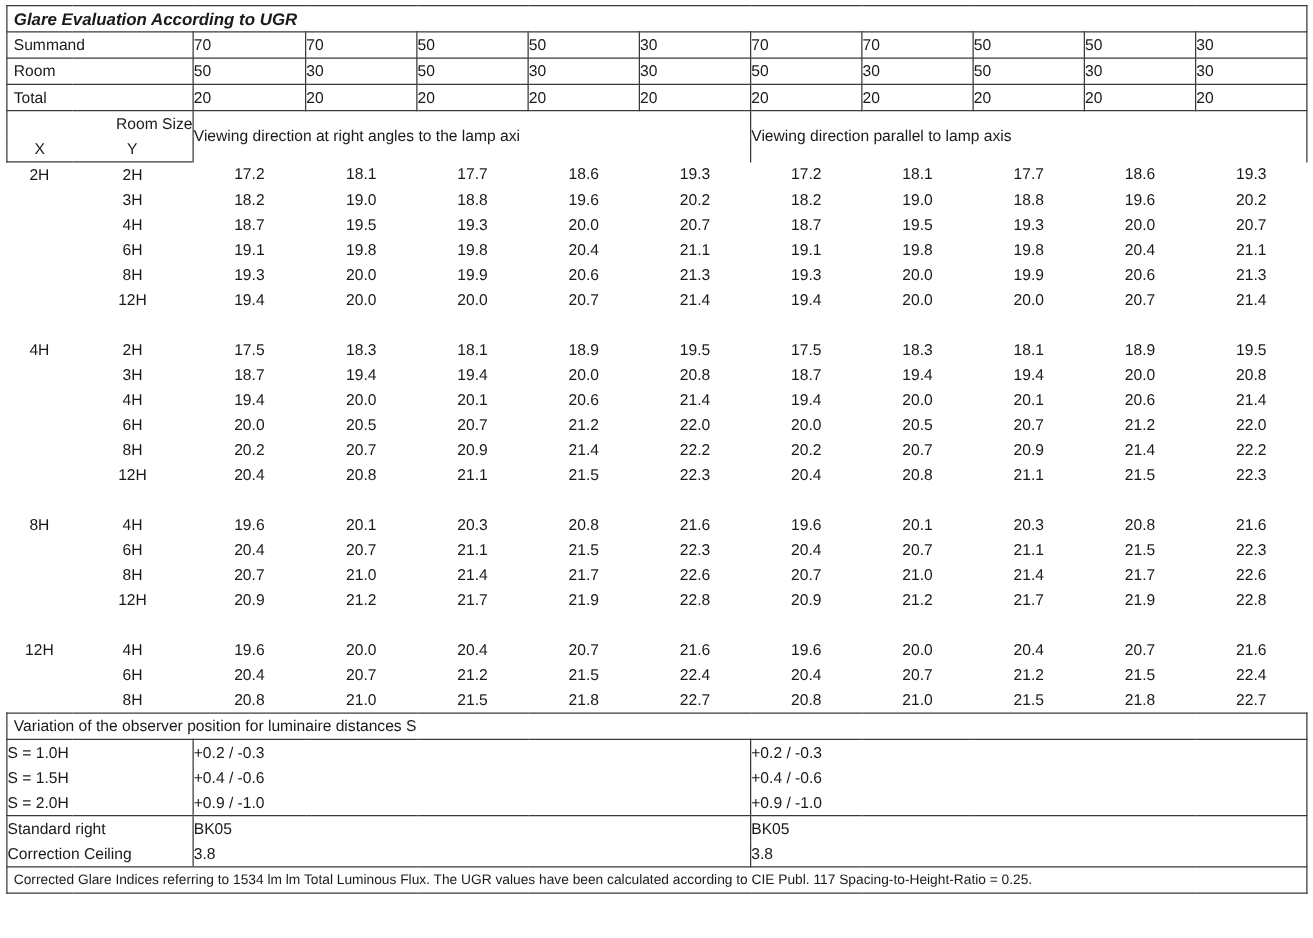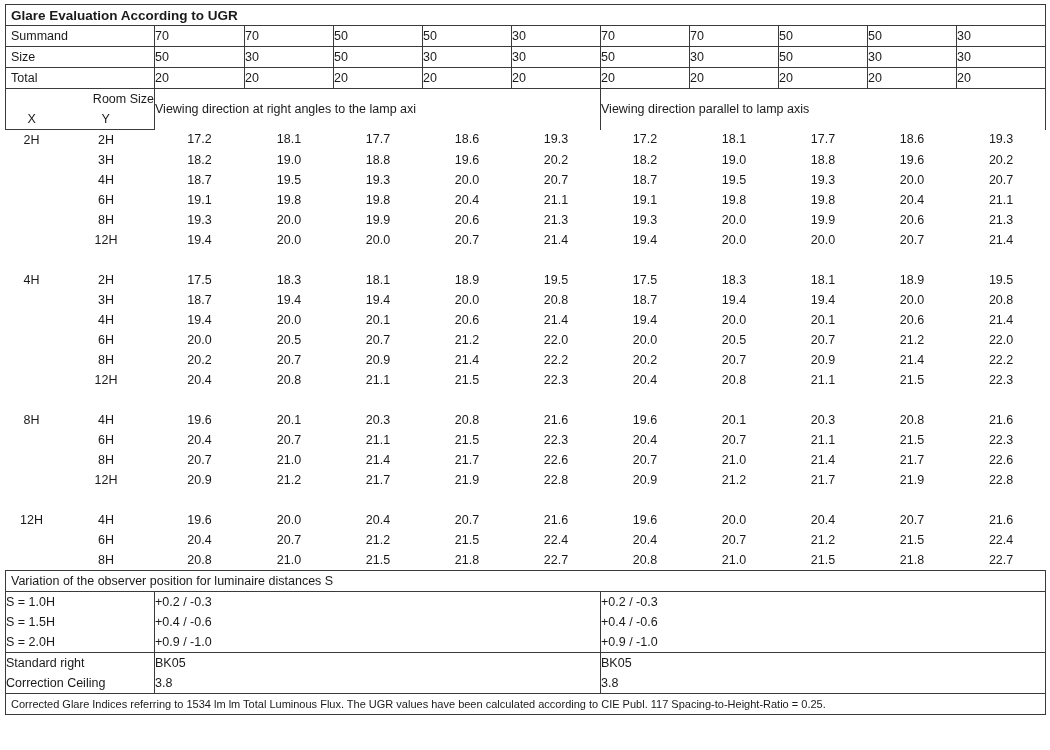--- a/index.html
+++ b/index.html
@@ -34,20 +34,21 @@
     vertical-align: middle;
     overflow: hidden;
     white-space: nowrap;
   }
   .title-cell {
     font-weight: bold;
     font-size: 13.5px;
     padding-left: 5px !important;
     height: 21px;
     line-height: 20px;
+    font-style: italic;
   }
   .lbl {
     padding-left: 5px !important;
     text-align: left;
   }
   .ctr { text-align: left; }
   .no-top { border-top: 0 !important; }
   .no-bot { border-bottom: 0 !important; }
   .no-left { border-left: 0 !important; }
   .no-right { border-right: 0 !important; }
@@ -108,21 +109,21 @@
         <td class="ctr">50</td>
         <td class="ctr">30</td>
         <td class="ctr">70</td>
         <td class="ctr">70</td>
         <td class="ctr">50</td>
         <td class="ctr">50</td>
         <td class="ctr">30</td>
       </tr>
 
       <tr>
-        <td class="lbl" colspan="2">Size</td>
+        <td class="lbl" colspan="2">Room</td>
         <td class="ctr">50</td>
         <td class="ctr">30</td>
         <td class="ctr">50</td>
         <td class="ctr">30</td>
         <td class="ctr">30</td>
         <td class="ctr">50</td>
         <td class="ctr">30</td>
         <td class="ctr">50</td>
         <td class="ctr">30</td>
         <td class="ctr">30</td>

